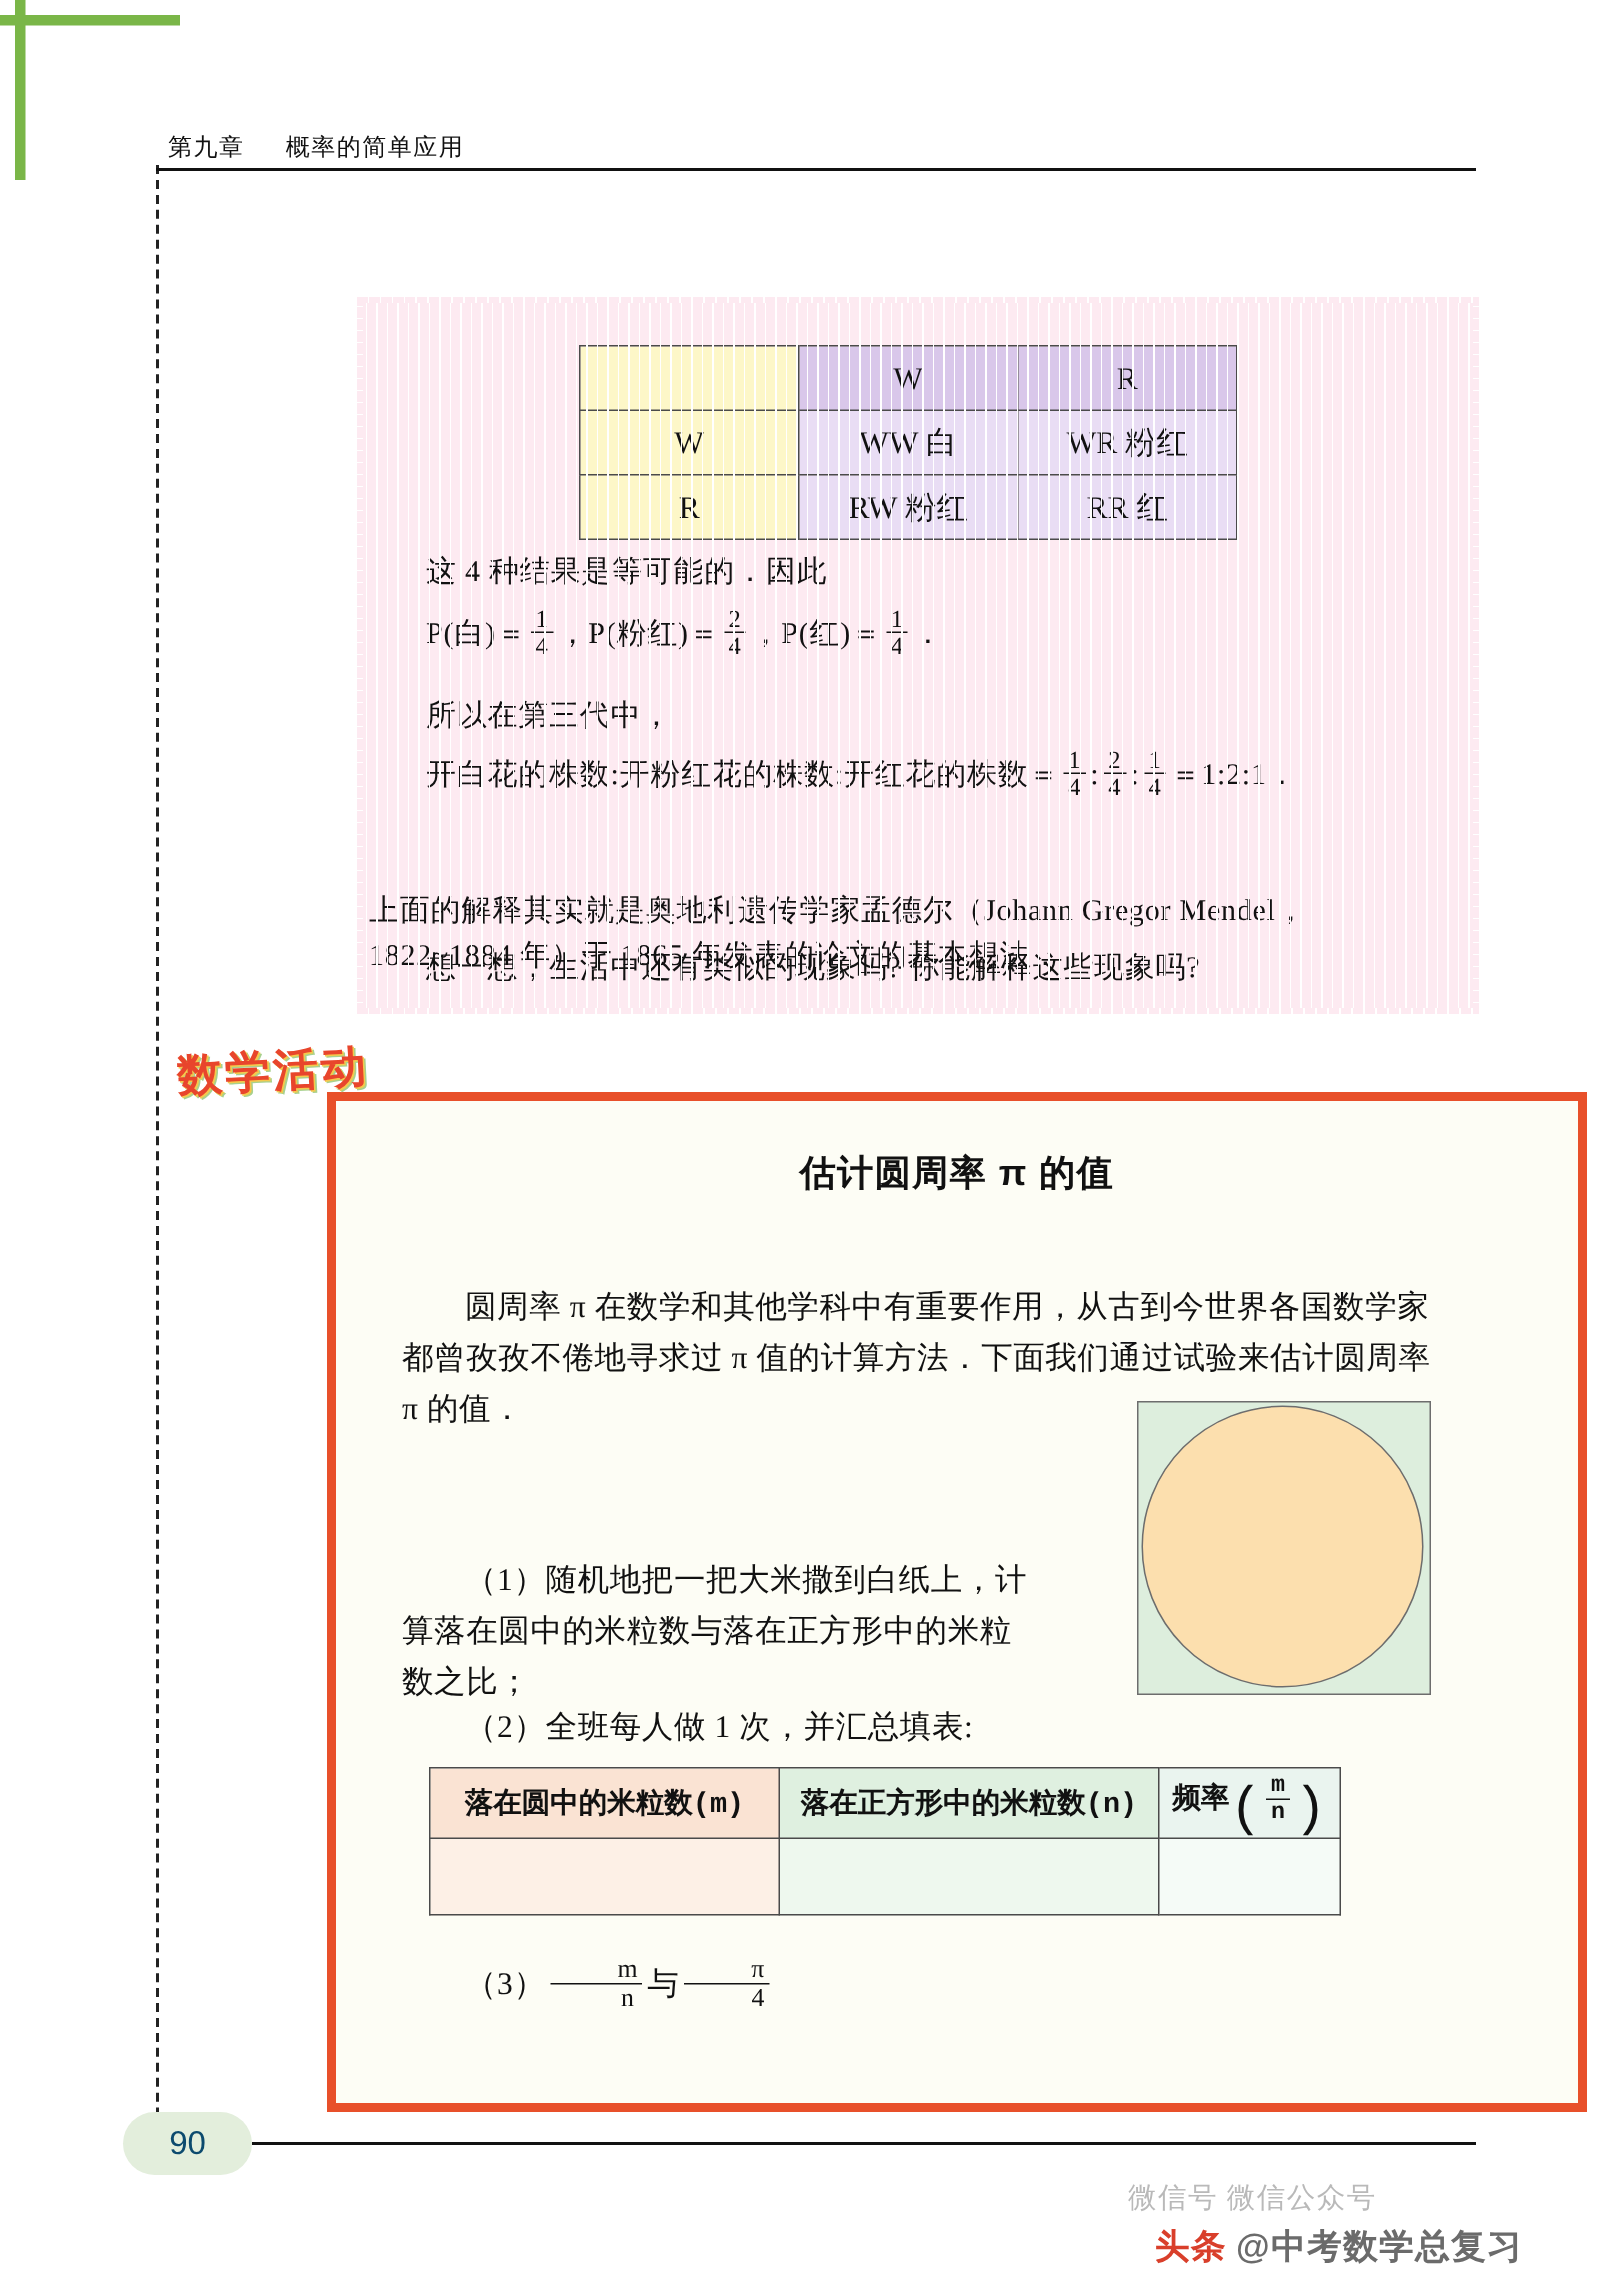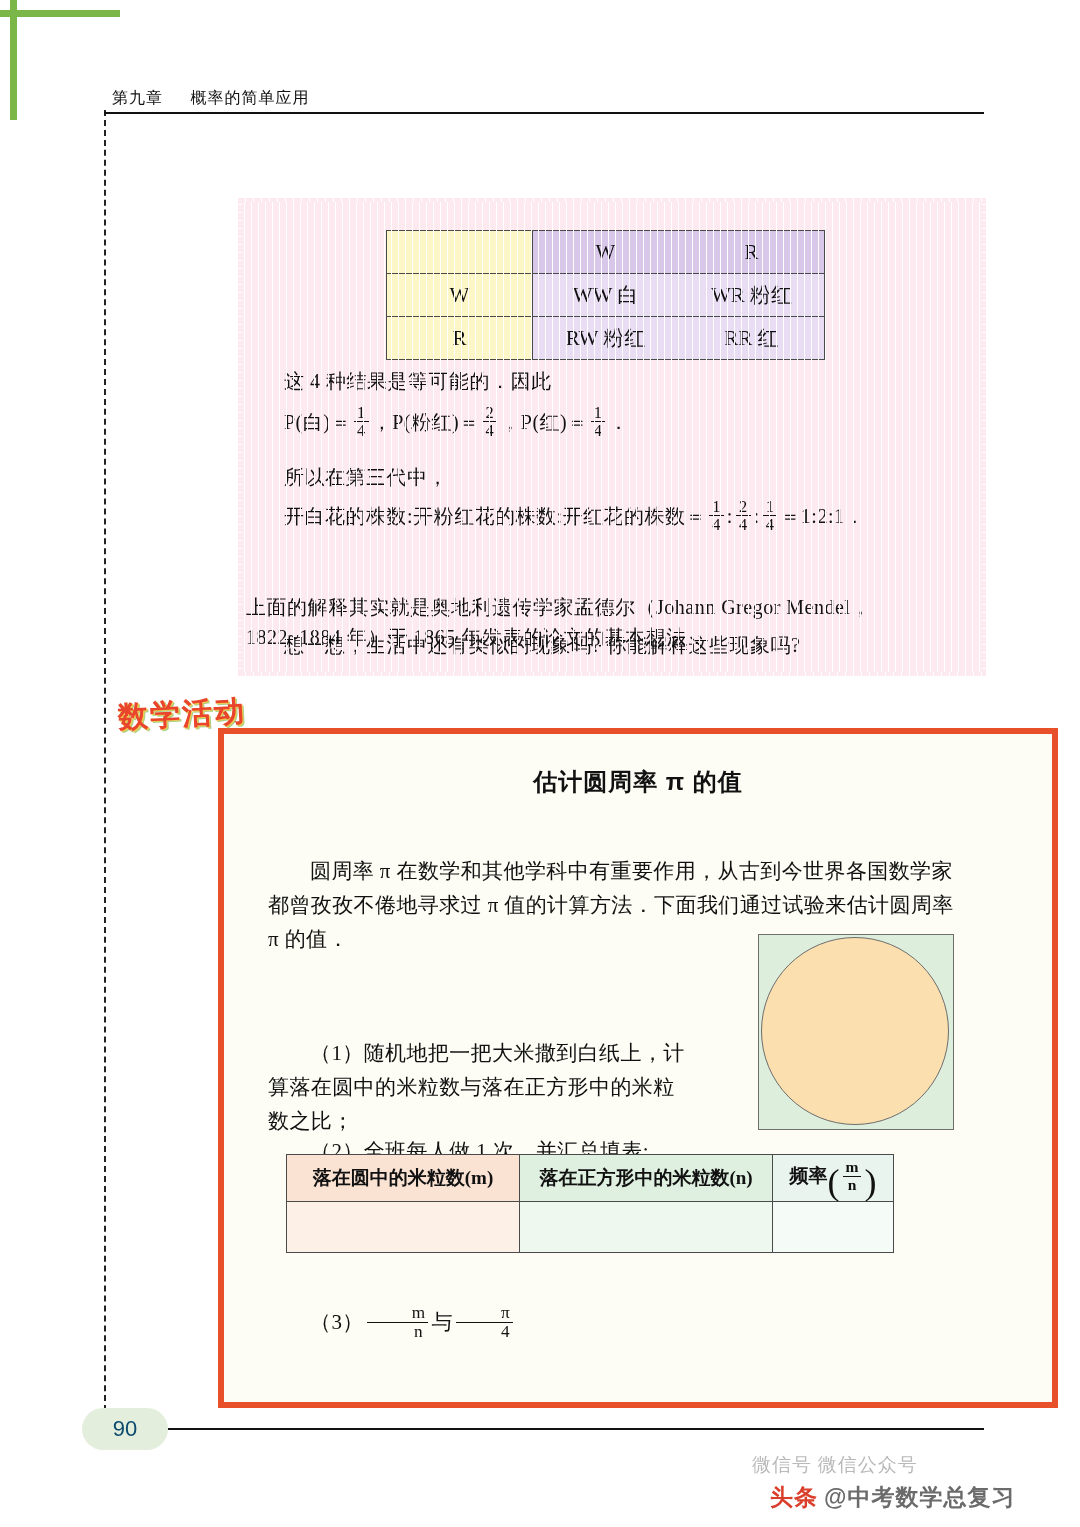--- a/index.html
+++ b/index.html
@@ -231,23 +231,23 @@
     border-radius: 50%;
     background: #fcdfae;
     border: 1.5px solid #6d6d6d;
     box-sizing: border-box;
   }
 
   
   .data-table {
     position: absolute;
     left: 62px;
-    top: 420px;
+    top: 444px;
     border-collapse: collapse;
-    font-family: Liberation Serif, serif;
+    font-family: Liberation Mono, monospace;
   }
   .data-table td {
     border: 1.5px solid #4a4a4a;
     height: 44px;
     text-align: center;
     font-size: 19px;
     color: #111;
     font-weight: 700;
   }
   .data-table td.c1 { width: 230px; background: #fae3d3; }

